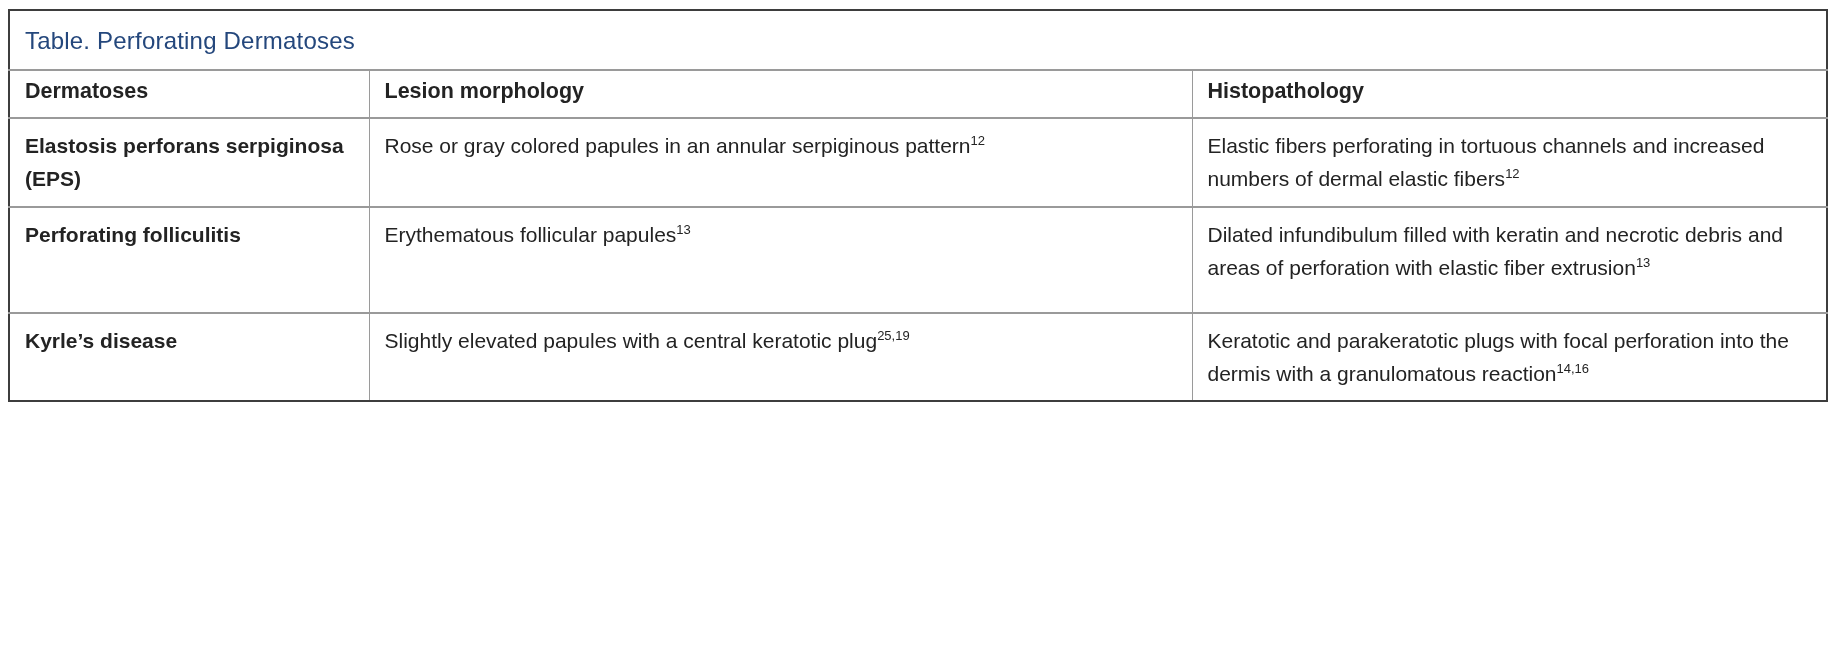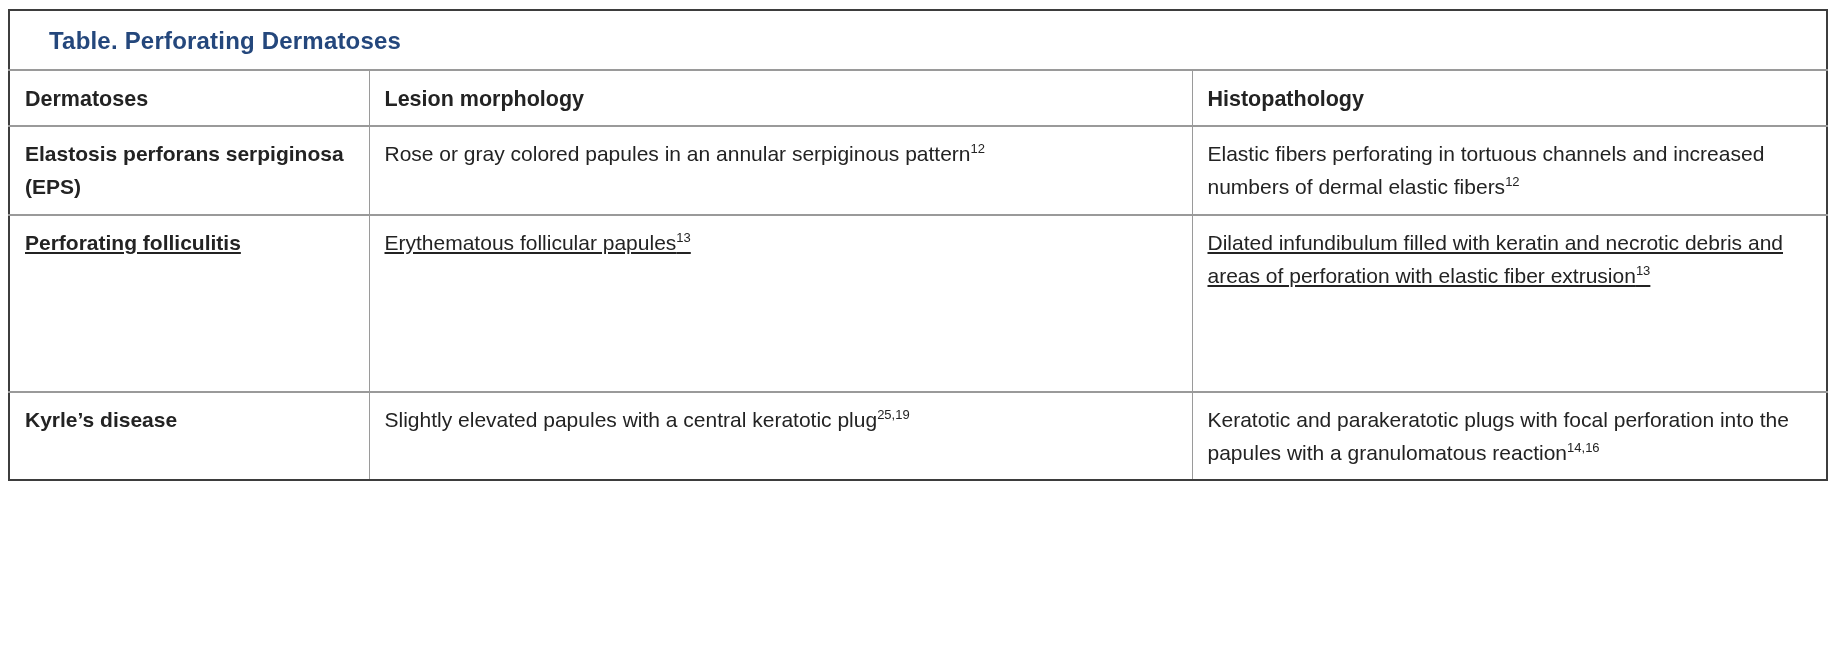--- a/index.html
+++ b/index.html
@@ -43,39 +43,38 @@
   }
   td:first-child,th:first-child{border-left:none;}
 
   tr.title-row td{
     border-left:none;
     padding:11px 16px 9px 15px;
     height:49px;
   }
   .table-title{
     color:var(--title-text);
-    font-weight:700;
+    font-weight:400;
     font-size:24px;
     letter-spacing:.2px;
-    margin-left:24px;
   }
   tr.header-row th{
     border-top:2px solid var(--inner-border);
     font-weight:700;
     font-size:21.5px;
     height:43px;
-    padding-top:12px;
+    padding-top:4px;
   }
   tr.body-row td{
     border-top:2px solid var(--inner-border);
   }
   tr.body-row td.derm-name{font-weight:700;}
   tr.row-1{height:84px;}
   tr.row-2{height:89px;}
-  tr.row-3{height:177px;text-decoration:underline;}
+  tr.row-3{height:106px;}
   tr.row-4{height:88px;}
 
   sup.ref{
     font-size:13px;
     line-height:0;
     vertical-align:super;
     letter-spacing:0;
   }
 </style>
 </head>
@@ -111,17 +110,17 @@
 
     <tr class="body-row row-3">
       <td class="derm-name">Perforating folliculitis</td>
       <td><span>Erythematous follicular papules</span><sup class="ref">13</sup></td>
       <td><span>Dilated infundibulum filled with keratin and necrotic debris and areas of perforation with elastic fiber extrusion</span><sup class="ref">13</sup></td>
     </tr>
 
     <tr class="body-row row-4">
       <td class="derm-name">Kyrle’s disease</td>
       <td><span>Slightly elevated papules with a central keratotic plug</span><sup class="ref">25,19</sup></td>
-      <td><span>Keratotic and parakeratotic plugs with focal perforation into the papules with a granulomatous reaction</span><sup class="ref">14,16</sup></td>
+      <td><span>Keratotic and parakeratotic plugs with focal perforation into the dermis with a granulomatous reaction</span><sup class="ref">14,16</sup></td>
     </tr>
   </tbody>
     </table>
 </div>
 
 </body></html>

